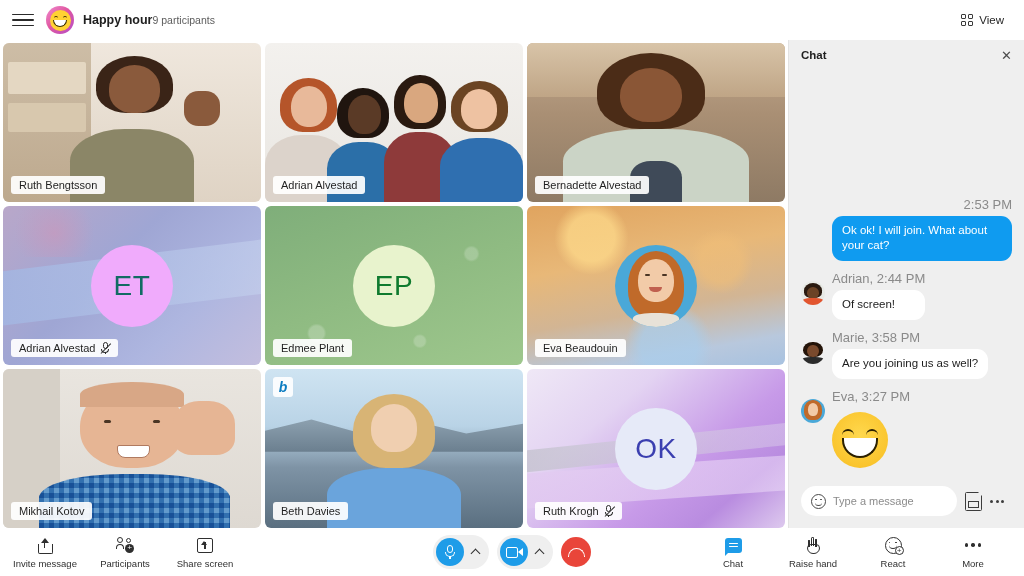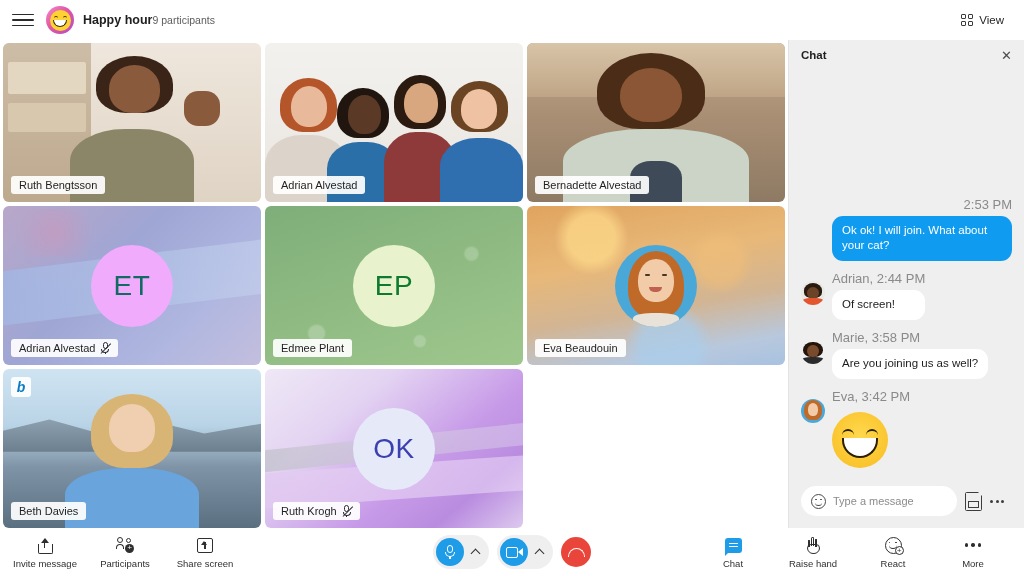--- a/index.html
+++ b/index.html
@@ -354,20 +354,36 @@
             <div style="position:absolute;left:36%;top:36%;width:5px;height:2px;background:#4a3524;border-radius:2px"></div>
             <div style="position:absolute;right:36%;top:36%;width:5px;height:2px;background:#4a3524;border-radius:2px"></div>
             <div style="position:absolute;left:41%;top:52%;width:16%;height:5px;background:#c0604f;border-radius:0 0 6px 6px"></div>
             <div style="position:absolute;left:22%;bottom:0;width:56%;height:16%;background:#e8e2d8;border-radius:40% 40% 0 0"></div>
           </div>
           <div class="name-chip">
             <span>Eva Beaudouin</span>
           </div>
         </div>
 
+        <div class="tile">
+          <div class="bg" style="background:linear-gradient(180deg,#e9e5df 0%,#ded9d2 100%)"></div>
+          <div class="person">
+            <div style="position:absolute;left:0;top:0;width:22%;height:100%;background:#d6d0c7"></div>
+            <div class="p-head" style="left:30%;top:10%;width:40%;height:52%;background:#e6b594"></div>
+            <div style="position:absolute;left:30%;top:8%;width:40%;height:16%;background:#d8a786;border-radius:50% 50% 0 0"></div>
+            <div style="position:absolute;left:39%;top:32%;width:7px;height:3px;background:#4a3524;border-radius:2px"></div>
+            <div style="position:absolute;right:39%;top:32%;width:7px;height:3px;background:#4a3524;border-radius:2px"></div>
+            <div style="position:absolute;left:44%;top:48%;width:13%;height:8%;background:#fff;border:1px solid #b07a60;border-radius:2px 2px 8px 8px"></div>
+            <div class="p-body" style="left:14%;width:74%;height:34%;background:repeating-linear-gradient(90deg,#4e8fc4 0 5px,#9fc6e4 5px 10px),repeating-linear-gradient(0deg,#4e8fc4 0 5px,#9fc6e4 5px 10px);background-blend-mode:multiply"></div>
+            <div style="position:absolute;left:66%;top:20%;width:24%;height:34%;background:#e6b594;border-radius:42% 42% 30% 30%"></div>
+          </div>
+          <div class="name-chip">
+            <span>Mikhail Kotov</span>
+          </div>
+        </div>
 
         <div class="tile">
           <div class="bg" style="background:linear-gradient(180deg,#cfe4f2 0%,#b9d3e6 36%,#7e93a5 62%,#5a6f80 100%)"></div>
           <div style="position:absolute;left:0;top:30%;width:100%;height:22%;background:linear-gradient(180deg,#8fa3b2,#6b7f8f);clip-path:polygon(0 40%,18% 8%,36% 45%,58% 12%,78% 48%,100% 20%,100% 100%,0 100%)"></div>
           <div class="person">
             <div class="p-hair" style="left:34%;top:16%;width:32%;height:46%;background:#d8b475"></div>
             <div class="p-head" style="left:41%;top:22%;width:18%;height:30%;background:#f0cfb0"></div>
             <div class="p-body" style="left:24%;width:52%;height:38%;background:#6aa4dc"></div>
           </div>
           <div class="bing-badge">b</div>
@@ -437,21 +453,21 @@
           </div>
         </div>
 
         <div class="msg in">
           <div class="msg-avatar">
             <div style="position:absolute;inset:0;background:#4aa8d8"></div>
             <div style="position:absolute;left:14%;top:6%;width:72%;height:80%;background:#c06a2a;border-radius:50% 50% 40% 40%"></div>
             <div style="position:absolute;left:28%;top:18%;width:44%;height:54%;background:#f2cba8;border-radius:50% 50% 45% 45%"></div>
           </div>
           <div class="msg-col">
-            <div class="meta">Eva, 3:42 PM</div>
+            <div class="meta">Eva, 3:27 PM</div>
             <div class="big-emoji">
               <div class="eye l"></div>
                 <div class="eye r"></div>
                 <div class="mouth"></div>
             </div>
           </div>
         </div>
 
       </div>
 

